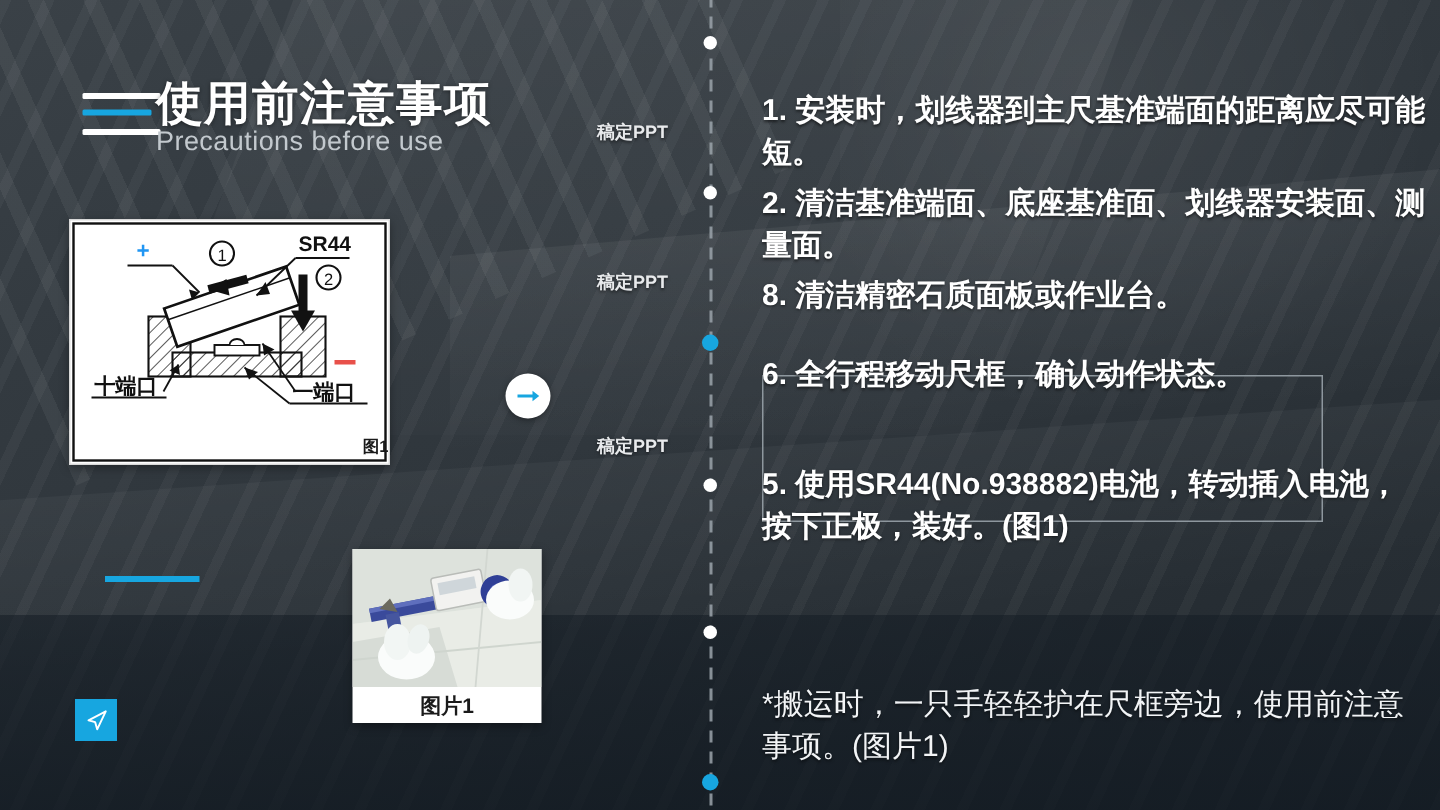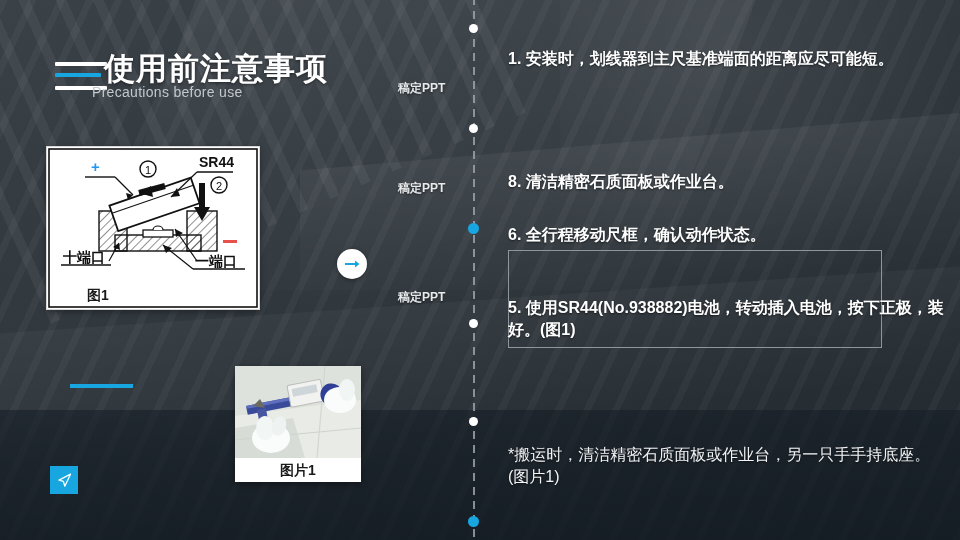--- a/index.html
+++ b/index.html
@@ -60,34 +60,34 @@
   .hm1{top:2px;width:52px;background:#ffffff;}
   .hm2{top:13px;width:46px;left:6px;background:#17a6e0;height:5px;}
   .hm3{top:26px;width:52px;background:#ffffff;}
 
   .title{
     position:absolute;left:104px;top:48px;
     font-size:31px;font-weight:bold;color:#ffffff;letter-spacing:1px;
     white-space:nowrap;text-shadow:0 1px 3px rgba(0,0,0,.5);
   }
   .subtitle{
-    position:absolute;left:92px;top:84px;
-    font-size:14px;color:#c3c9ce;letter-spacing:.3px;white-space:nowrap;
+    position:absolute;left:104px;top:84px;
+    font-size:18px;color:#c3c9ce;letter-spacing:.3px;white-space:nowrap;
   }
 
   
   .figure-card{
     position:absolute;left:46px;top:146px;width:212px;height:162px;
     background:#ffffff;border:1px solid #d8d8d8;box-shadow:0 2px 6px rgba(0,0,0,.35);
     overflow:hidden;
   }
   .figure-card svg{display:block;}
   .fig-caption{
-    position:absolute;left:0;right:0;bottom:4px;text-align:left;
-    font-size:14px;color:#1a1a1a;font-weight:bold;padding-left:40px;
+    position:absolute;left:0;right:0;bottom:4px;text-align:right;
+    font-size:11px;color:#1a1a1a;font-weight:bold;padding-left:40px;
   }
 
   
   .blue-rule{position:absolute;left:70px;top:384px;width:63px;height:4px;background:#17a6e0;}
   .send-icon{
     position:absolute;left:50px;top:466px;width:28px;height:28px;background:#17a6e0;
     display:flex;align-items:center;justify-content:center;
   }
 
   
@@ -120,22 +120,23 @@
     background-position:right;background-size:2px 14px;background-repeat:repeat-y;
     opacity:.85;
   }
   .dot{position:absolute;border-radius:50%;}
   .dot-w{width:9px;height:9px;background:#ffffff;}
   .dot-b{width:11px;height:11px;background:#17a6e0;}
 
   
   .content{position:absolute;left:500px;top:0;width:460px;height:540px;}
   .item{
-    position:absolute;color:#ffffff;font-size:16px;line-height:1.38;
+    position:absolute;color:#ffffff;font-size:20px;line-height:1.38;
     text-shadow:0 1px 2px rgba(0,0,0,.55);
+    margin-top:13px;
   }
   .item.strong{font-weight:bold;}
   .item.light{font-weight:normal;color:#f2f4f6;}
   .box-5{
     position:absolute;left:508px;top:250px;width:374px;height:98px;
     border:1px solid #8e979e;box-sizing:border-box;
   }
 </style>
 </head>
 <body>
@@ -273,19 +274,20 @@
   <div class="dot dot-w" style="left:469px;top:124px"></div>
   <div class="dot dot-b" style="left:468px;top:223px"></div>
   <div class="dot dot-w" style="left:469px;top:319px"></div>
   <div class="dot dot-w" style="left:469px;top:417px"></div>
   <div class="dot dot-b" style="left:468px;top:516px"></div>
 
   <div class="box-5"></div>
 
   <div class="content">
     <div class="item strong" style="left:8px;top:48px;width:452px">1. 安装时，划线器到主尺基准端面的距离应尽可能短。</div>
+    <div class="item strong" style="left:8px;top:110px;width:452px">2. 清洁基准端面、底座基准面、划线器安装面、测量面。</div>
     <div class="item strong" style="left:8px;top:171px;width:452px">8. 清洁精密石质面板或作业台。</div>
     <div class="item strong" style="left:8px;top:224px;width:452px">6. 全行程移动尺框，确认动作状态。</div>
     <div class="item strong" style="left:8px;top:297px;width:444px">5. 使用SR44(No.938882)电池，转动插入电池，按下正极，装好。(图1)</div>
-    <div class="item light" style="left:8px;top:444px;width:436px">*搬运时，清洁精密石质面板或作业台，另一只手手持底座。(图片1)</div>
+    <div class="item light" style="left:8px;top:444px;width:436px">*搬运时，一只手轻轻护在尺框旁边，使用前注意事项。(图片1)</div>
   </div>
 
 </div>
 
 </body></html>

